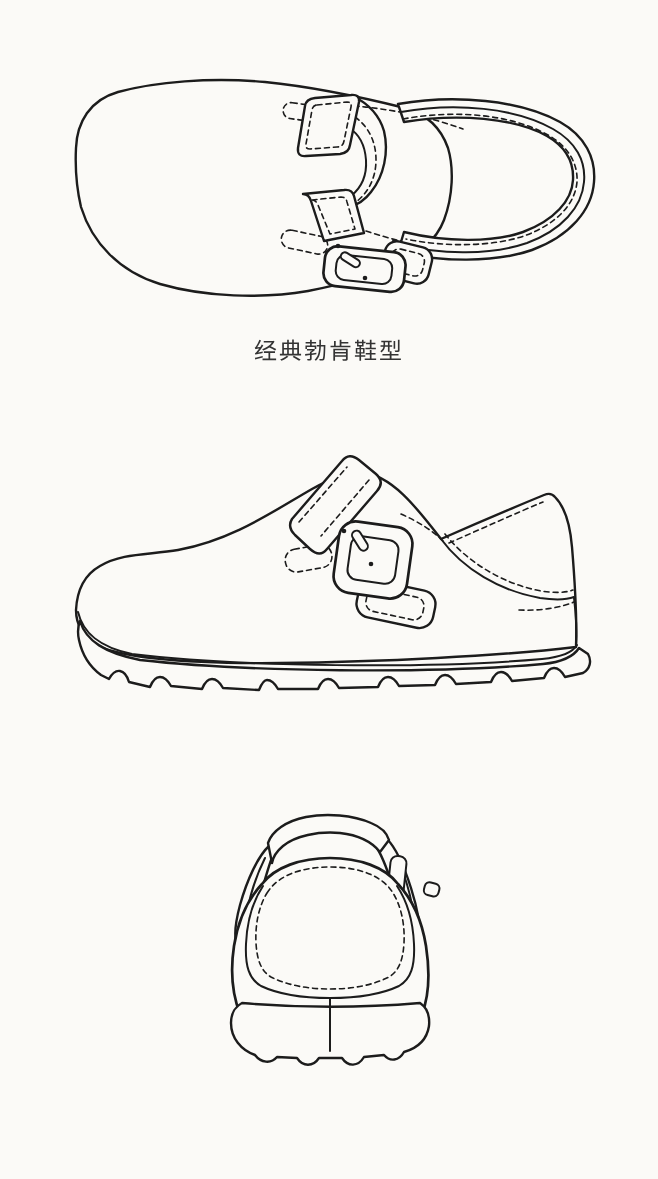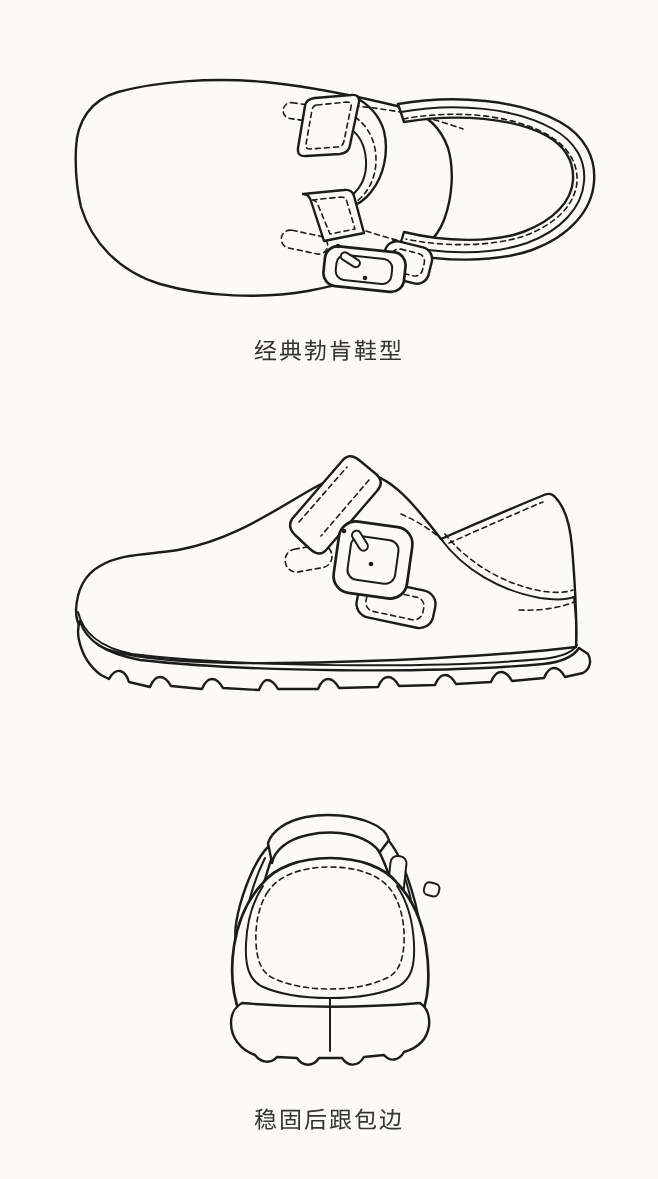--- a/index.html
+++ b/index.html
@@ -212,15 +212,14 @@
 
     <g>
       <path class="ln fillbg" d="M 242 1003 C 236 1006, 231 1013, 231 1023 C 231 1038, 241 1050, 255 1055
         C 261 1063, 271 1064, 277 1057 L 297 1058 C 303 1067, 313 1067, 319 1058
         L 342 1058 C 348 1067, 358 1067, 364 1057 L 384 1055 C 390 1062, 399 1061, 404 1052
         C 418 1048, 427 1039, 429 1026 C 430 1015, 426 1007, 420 1003
         C 361 1008, 301 1008, 242 1003 Z"></path>
       <path class="ln2" d="M 330 998 L 330 1051"></path>
     </g>
   </svg>
-  <div class="caption" id="cap-3">稳固后跟包边</div>
 
 </div>
 
 </body></html>

